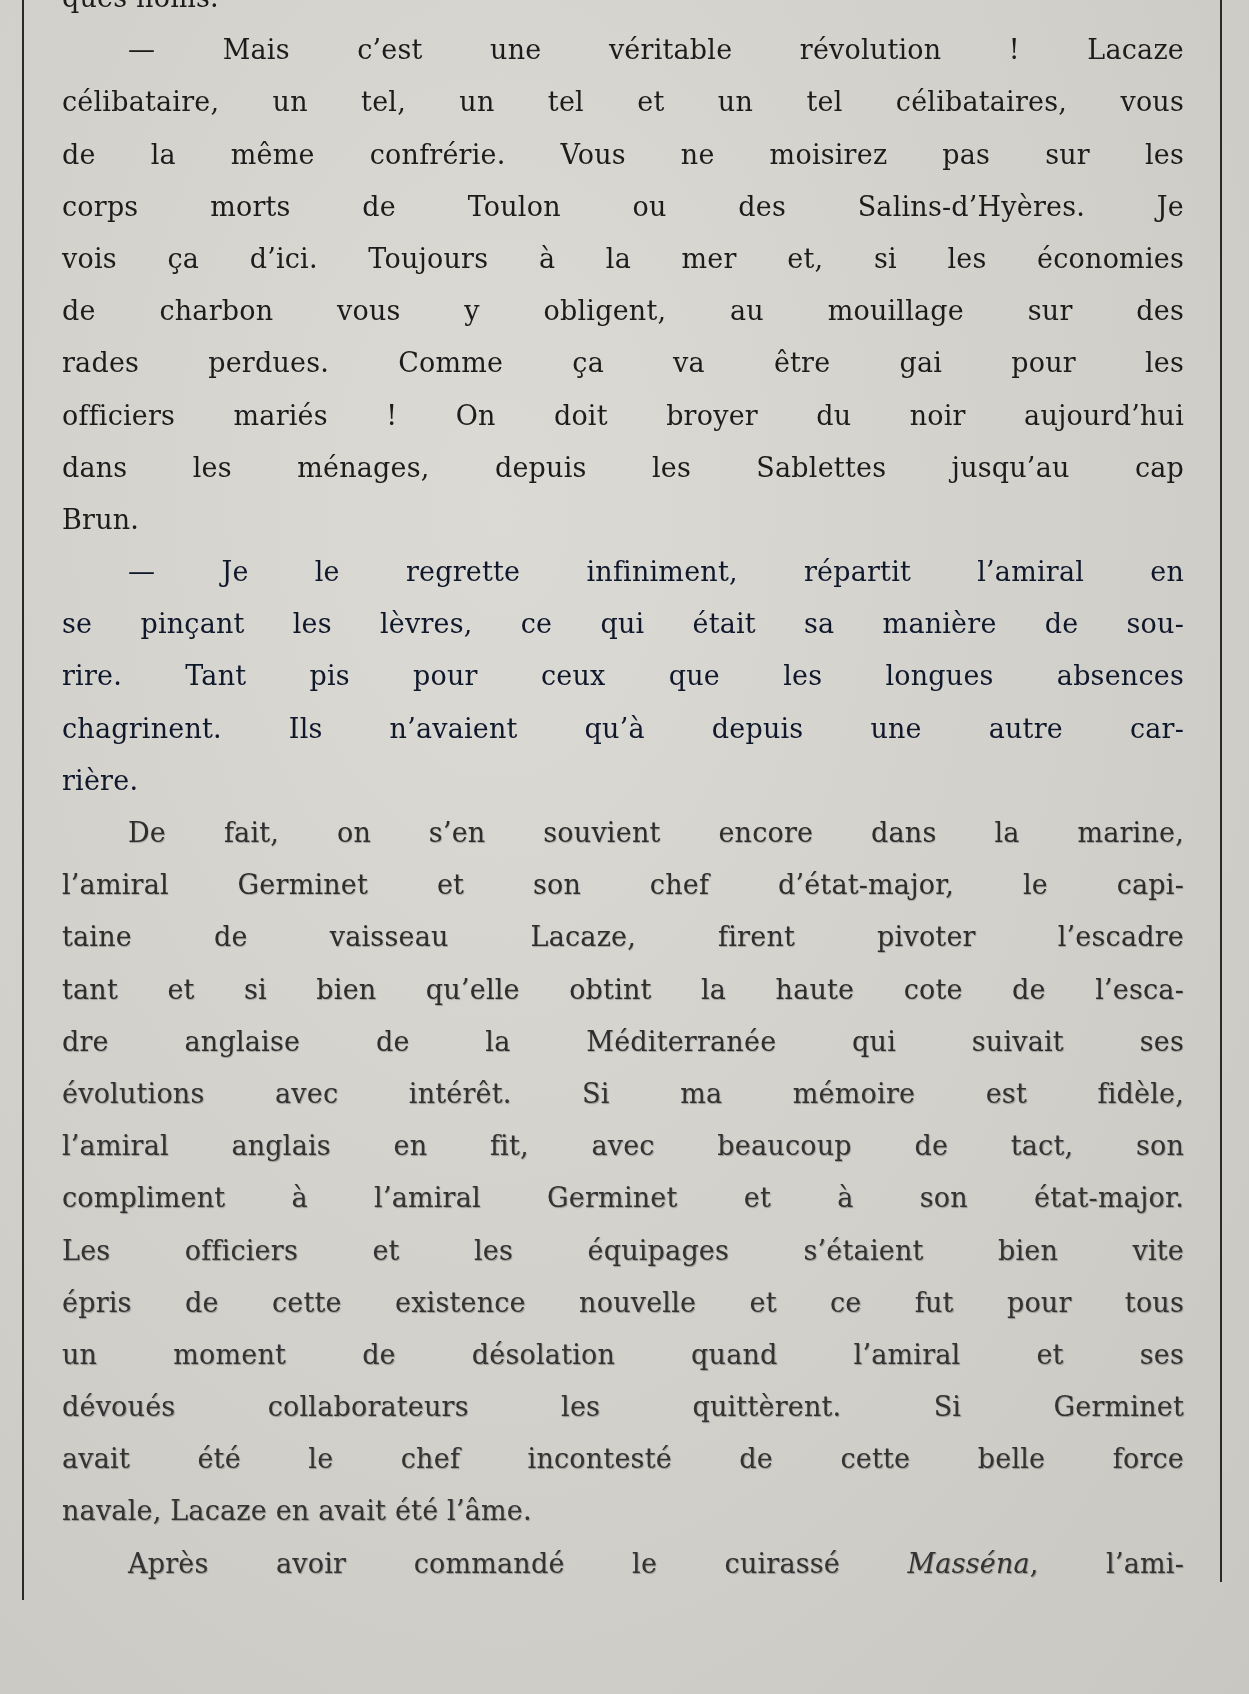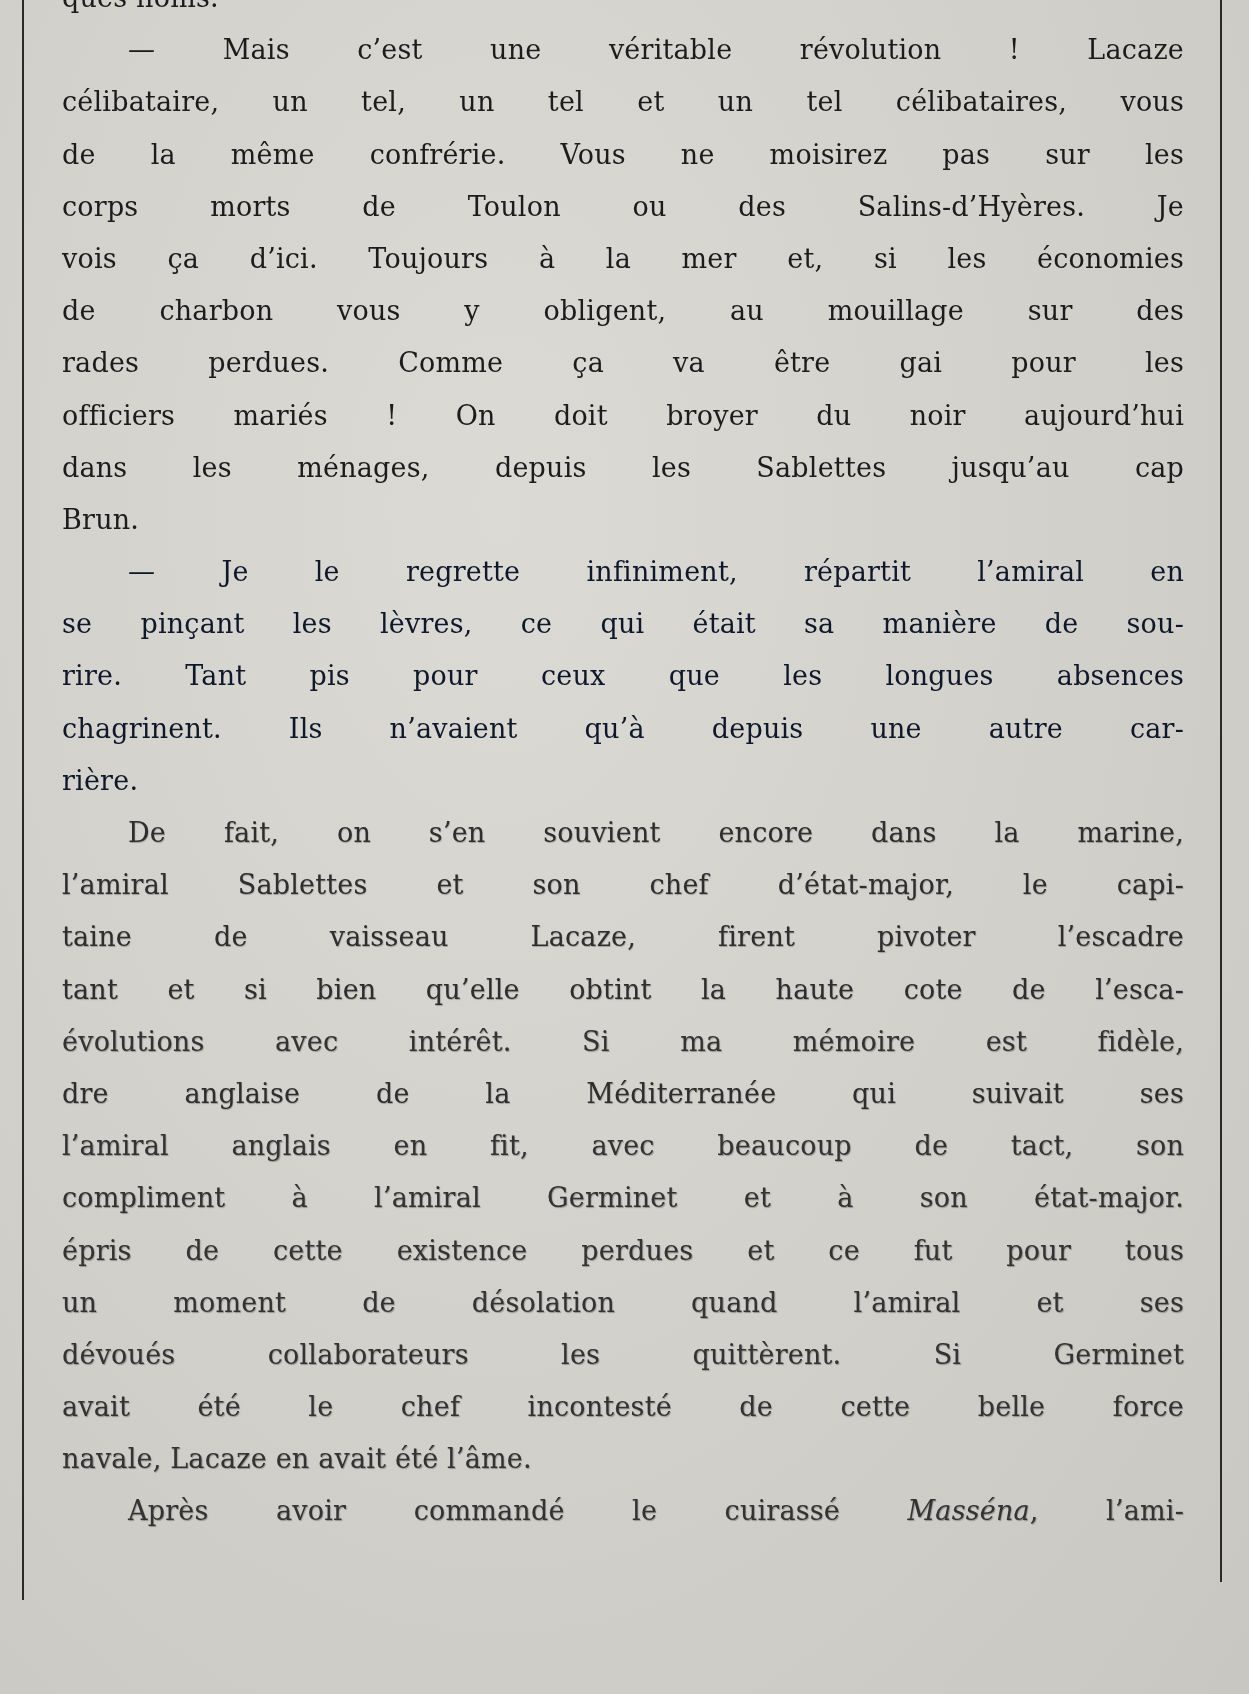--- a/index.html
+++ b/index.html
@@ -75,26 +75,27 @@
   <div class="line">rades perdues. Comme ça va être gai pour les</div>
   <div class="line">officiers mariés ! On doit broyer du noir aujourd’hui</div>
   <div class="line">dans les ménages, depuis les Sablettes jusqu’au cap</div>
   <div class="line last">Brun.</div>
   <div class="line indent fade1">— Je le regrette infiniment, répartit l’amiral en</div>
   <div class="line fade1">se pinçant les lèvres, ce qui était sa manière de sou-</div>
   <div class="line fade1">rire. Tant pis pour ceux que les longues absences</div>
   <div class="line fade1">chagrinent. Ils n’avaient qu’à depuis une autre car-</div>
   <div class="line last fade1">rière.</div>
   <div class="line indent fade2">De fait, on s’en souvient encore dans la marine,</div>
-  <div class="line fade2">l’amiral Sablettes et son chef d’état-major, le capi-</div>
+  <div class="line fade2">l’amiral Germinet et son chef d’état-major, le capi-</div>
   <div class="line fade2">taine de vaisseau Lacaze, firent pivoter l’escadre</div>
   <div class="line fade2">tant et si bien qu’elle obtint la haute cote de l’esca-</div>
+  <div class="line fade2">dre anglaise de la Méditerranée qui suivait ses</div>
   <div class="line fade3">évolutions avec intérêt. Si ma mémoire est fidèle,</div>
-  <div class="line fade2">dre anglaise de la Méditerranée qui suivait ses</div>
   <div class="line fade3">l’amiral anglais en fit, avec beaucoup de tact, son</div>
   <div class="line fade3">compliment à l’amiral Germinet et à son état-major.</div>
-  <div class="line fade3">épris de cette existence perdues et ce fut pour tous</div>
+  <div class="line fade3">Les officiers et les équipages s’étaient bien vite</div>
+  <div class="line fade3">épris de cette existence nouvelle et ce fut pour tous</div>
   <div class="line fade3">un moment de désolation quand l’amiral et ses</div>
   <div class="line fade3">dévoués collaborateurs les quittèrent. Si Germinet</div>
   <div class="line fade3">avait été le chef incontesté de cette belle force</div>
   <div class="line last fade3">navale, Lacaze en avait été l’âme.</div>
   <div class="line indent fade3"><span>Après avoir commandé le cuirassé </span><em>Masséna</em><span>, l’ami-</span></div>
 </div>
 
 </body></html>

